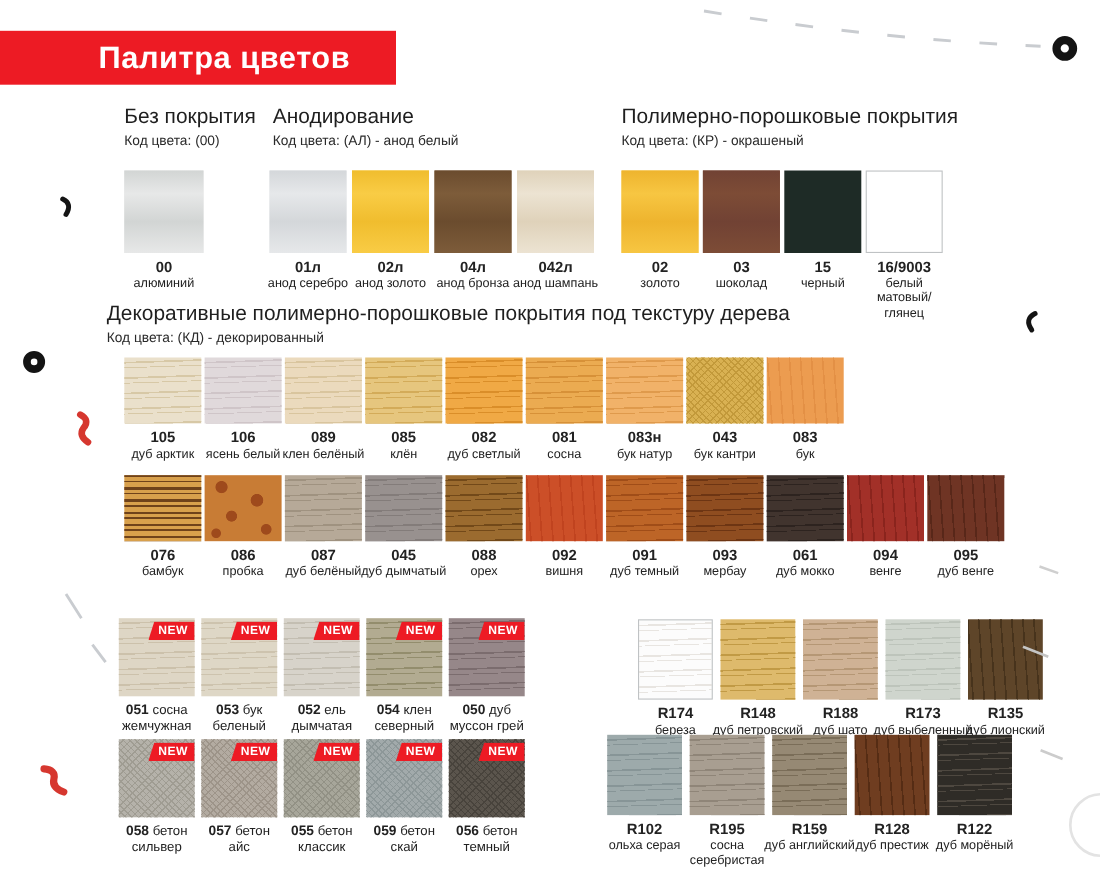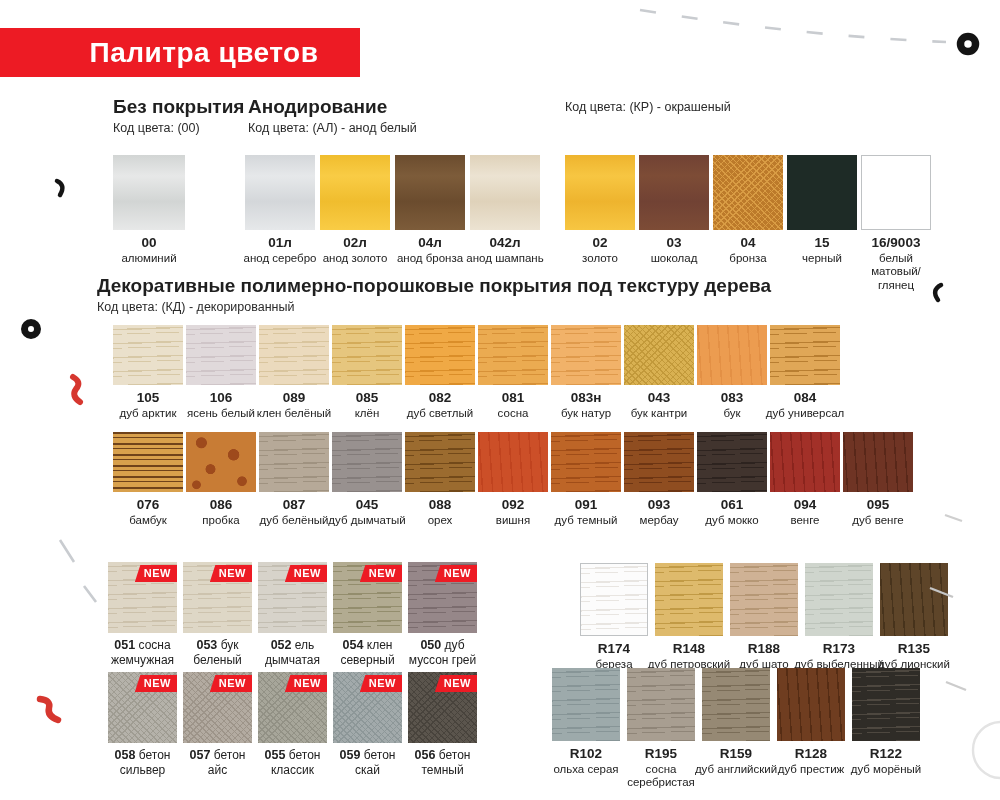--- a/index.html
+++ b/index.html
@@ -9,21 +9,21 @@
     font-family:"Liberation Sans","DejaVu Sans",sans-serif;
     color:#1f1f1f;
   }
   .banner{
     position:absolute;left:0;top:28px;width:360px;height:49px;
     background:#ed1b24;color:#fff;display:flex;align-items:center;
     justify-content:center;padding-left:48px;box-sizing:border-box;
     font-weight:700;font-size:28px;letter-spacing:.5px;
   }
   .sec{position:absolute;}
-  .sec h3{margin:0;font-size:19px;font-weight:700;line-height:1.1;}
+  .sec h3{margin:0;font-size:19px;font-weight:400;line-height:1.1;}
   .sec .sub{font-size:12.5px;margin-top:3px;color:#2a2a2a;}
   .sec .sub b{font-weight:400;}
   #sec-uncoated{left:113px;top:97px;}
   #sec-anodized{left:248px;top:97px;}
   #sec-powder{left:565px;top:97px;}
   #sec-wood{left:97px;top:276px;}
 
   .srow{position:absolute;display:flex;align-items:flex-start;}
   .cell{width:var(--w);display:flex;flex-direction:column;align-items:center;flex:none;}
   .sw{position:relative;width:100%;height:var(--h);flex:none;}
@@ -76,20 +76,21 @@
 
 <div class="sec" id="sec-uncoated">
   <h3>Без покрытия</h3>
   <div class="sub"><span>Код цвета: </span><b>(00)</b><span></span></div>
 </div>
 <div class="sec" id="sec-anodized">
   <h3>Анодирование</h3>
   <div class="sub"><span>Код цвета: </span><b>(АЛ)</b><span> - анод белый</span></div>
 </div>
 <div class="sec" id="sec-powder">
+  <h3>Полимерно-порошковые покрытия</h3>
   <div class="sub"><span>Код цвета: </span><b>(КР)</b><span> - окрашеный</span></div>
 </div>
 <div class="sec" id="sec-wood">
   <h3>Декоративные полимерно-порошковые покрытия под текстуру дерева</h3>
   <div class="sub"><span>Код цвета: </span><b>(КД)</b><span> - декорированный</span></div>
 </div>
 
 <div class="srow block-lbl" id="row-uncoated">
     <div class="cell">
       <div class="sw" style="background-color: rgb(231, 232, 232); background-image: linear-gradient(rgb(210, 213, 212) 0%, rgb(231, 232, 232) 28%, rgb(210, 213, 212) 62%, rgb(231, 232, 232) 100%);"></div>
@@ -117,24 +118,20 @@
 <div class="srow block-lbl" id="row-powder">
     <div class="cell">
       <div class="sw" style="background-color: rgb(247, 198, 66); background-image: linear-gradient(rgb(238, 180, 46) 0%, rgb(247, 198, 66) 28%, rgb(238, 180, 46) 62%, rgb(247, 198, 66) 100%);"></div>
       <div class="lbl"><b class="cd">02</b><span class="nm">золото</span></div>
     </div>
     <div class="cell">
       <div class="sw" style="background-color: rgb(125, 76, 54); background-image: linear-gradient(rgb(113, 66, 52) 0%, rgb(125, 76, 54) 28%, rgb(113, 66, 52) 62%, rgb(125, 76, 54) 100%);"></div>
       <div class="lbl"><b class="cd">03</b><span class="nm">шоколад</span></div>
     </div>
     <div class="cell">
-      <div class="sw" style="background-color: rgb(188, 122, 42); background-image: repeating-linear-gradient(45deg, rgb(217, 156, 68) 0px, rgb(217, 156, 68) 1px, transparent 1px, transparent 4px), repeating-linear-gradient(-45deg, rgb(217, 156, 68) 0px, rgb(217, 156, 68) 1px, transparent 1px, transparent 5px);"></div>
-      <div class="lbl"><b class="cd">04</b><span class="nm">бронза</span></div>
-    </div>
-    <div class="cell">
       <div class="sw" style="background-color: rgb(30, 43, 38);"></div>
       <div class="lbl"><b class="cd">15</b><span class="nm">черный</span></div>
     </div>
     <div class="cell">
       <div class="sw bordered" style="background-color: rgb(255, 255, 255);"></div>
       <div class="lbl"><b class="cd">16/9003</b><span class="nm">белый матовый/глянец</span></div>
     </div>
   </div>
 <div class="srow block-lbl" id="row-wood1">
     <div class="cell">
@@ -166,24 +163,20 @@
       <div class="lbl"><b class="cd">083н</b><span class="nm">бук натур</span></div>
     </div>
     <div class="cell">
       <div class="sw" style="background-color: rgb(217, 177, 82); background-image: repeating-linear-gradient(45deg, rgb(194, 153, 58) 0px, rgb(194, 153, 58) 1px, transparent 1px, transparent 4px), repeating-linear-gradient(-45deg, rgb(194, 153, 58) 0px, rgb(194, 153, 58) 1px, transparent 1px, transparent 5px);"></div>
       <div class="lbl"><b class="cd">043</b><span class="nm">бук кантри</span></div>
     </div>
     <div class="cell">
       <div class="sw" style="background-color: rgb(236, 156, 80); background-image: repeating-linear-gradient(86deg, transparent 0px, transparent 4px, rgb(227, 144, 69) 4px, rgb(227, 144, 69) 5.5px, transparent 5.5px, transparent 10px);"></div>
       <div class="lbl"><b class="cd">083</b><span class="nm">бук</span></div>
     </div>
-    <div class="cell">
-      <div class="sw" style="background-color: rgb(224, 167, 87); background-image: repeating-linear-gradient(178deg, transparent 0px, transparent 4px, rgb(184, 126, 49) 4px, rgb(184, 126, 49) 5.5px, transparent 5.5px, transparent 9px, rgb(184, 126, 49) 9px, rgb(184, 126, 49) 9.8px, transparent 9.8px, transparent 14px);"></div>
-      <div class="lbl"><b class="cd">084</b><span class="nm">дуб универсал</span></div>
-    </div>
   </div>
 <div class="srow block-lbl" id="row-wood2">
     <div class="cell">
       <div class="sw" style="background-color: rgb(216, 160, 76); background-image: repeating-linear-gradient(rgb(111, 66, 26) 0px, rgb(111, 66, 26) 2px, transparent 2px, transparent 5px, rgb(111, 66, 26) 5px, rgb(111, 66, 26) 6.5px, transparent 6.5px, transparent 11px);"></div>
       <div class="lbl"><b class="cd">076</b><span class="nm">бамбук</span></div>
     </div>
     <div class="cell">
       <div class="sw" style="background-color: rgb(200, 124, 53); background-image: radial-gradient(circle at 22% 18%, rgb(158, 74, 28) 0px, rgb(158, 74, 28) 7%, transparent 8%), radial-gradient(circle at 68% 38%, rgb(158, 74, 28) 0px, rgb(158, 74, 28) 9%, transparent 10%), radial-gradient(circle at 35% 62%, rgb(158, 74, 28) 0px, rgb(158, 74, 28) 8%, transparent 9%), radial-gradient(circle at 80% 82%, rgb(158, 74, 28) 0px, rgb(158, 74, 28) 6%, transparent 7%), radial-gradient(circle at 15% 88%, rgb(158, 74, 28) 0px, rgb(158, 74, 28) 5%, transparent 6%);"></div>
       <div class="lbl"><b class="cd">086</b><span class="nm">пробка</span></div>
     </div>

